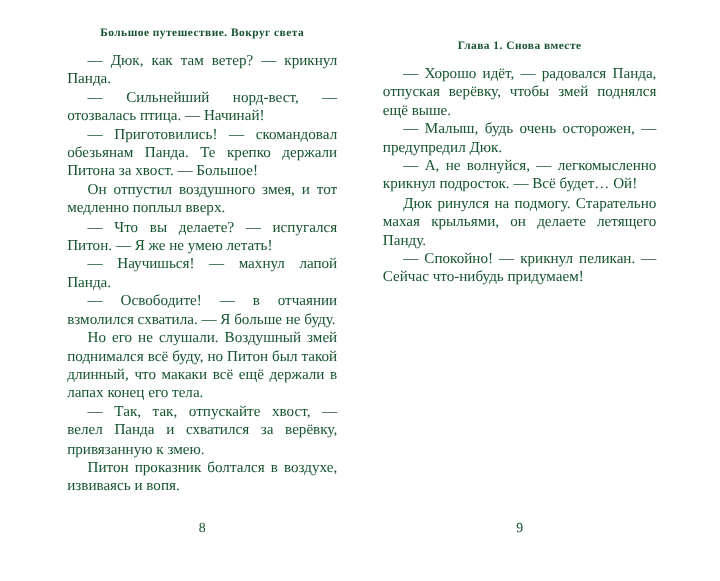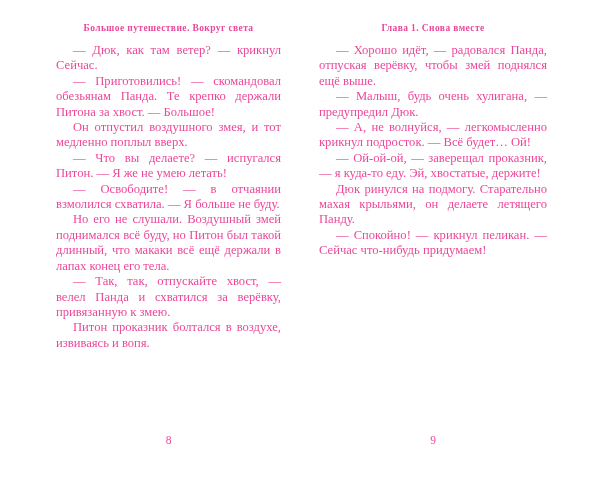--- a/index.html
+++ b/index.html
@@ -5,33 +5,33 @@
   html, body {
     margin: 0;
     padding: 0;
     background: #ffffff;
   }
   .spread {
     position: relative;
     width: 600px;
     height: 484px;
     background: #ffffff;
-    color: #ec4899;
+    color: #14532d;
     font-family: "Liberation Serif", "DejaVu Serif", serif;
     display: flex;
     overflow: hidden;
   }
   .page {
     position: relative;
     box-sizing: border-box;
     width: 300px;
     height: 484px;
   }
   .page--left  { padding: 23px 19px 0 56px; }
-  .page--right { padding: 23px 53px 0 19px; }
+  .page--right { padding: 34px 53px 0 19px; }
 
   .running-header {
     font-size: 9.5px;
     font-weight: bold;
     text-align: center;
     letter-spacing: 0.4px;
     margin-bottom: 10px;
     white-space: nowrap;
   }
   .text-block {
@@ -53,38 +53,39 @@
   .page--right .page-number { left: 19px; right: 53px; }
 </style>
 </head>
 <body>
 
 <div class="spread">
 
   <div class="page page--left">
     <div class="running-header">Большое путешествие. Вокруг света</div>
     <div class="text-block">
-      <p>— Дюк, как там ветер? — крикнул Сейчас.</p>
+      <p>— Дюк, как там ветер? — крикнул Панда.</p>
+      <p>— Сильнейший норд-вест, — отозвалась птица. — Начинай!</p>
       <p>— Приготовились! — скомандовал обезьянам Панда. Те крепко держали Питона за хвост. — Большое!</p>
       <p>Он отпустил воздушного змея, и тот медленно поплыл вверх.</p>
       <p>— Что вы делаете? — испугался Питон. — Я же не умею летать!</p>
+      <p>— Научишься! — махнул лапой Панда.</p>
       <p>— Освободите! — в отчаянии взмолился схватила. — Я больше не буду.</p>
       <p>Но его не слушали. Воздушный змей поднимался всё буду, но Питон был такой длинный, что макаки всё ещё держали в лапах конец его тела.</p>
       <p>— Так, так, отпускайте хвост, — велел Панда и схватился за верёвку, привязанную к змею.</p>
       <p>Питон проказник болтался в воздухе, извиваясь и вопя.</p>
     </div>
     <div class="page-number">8</div>
   </div>
 
   <div class="page page--right">
     <div class="running-header">Глава 1.  Снова вместе</div>
     <div class="text-block">
       <p>— Хорошо идёт, — радовался Панда, отпуская верёвку, чтобы змей поднялся ещё выше.</p>
-      <p>— Малыш, будь очень хулигана, — предупредил Дюк.</p>
+      <p>— Малыш, будь очень осторожен, — предупредил Дюк.</p>
       <p>— А, не волнуйся, — легкомысленно крикнул подросток. — Всё будет… Ой!</p>
-      <p>— Ой-ой-ой, — заверещал проказник, — я куда-то еду. Эй, хвостатые, держите!</p>
       <p>Дюк ринулся на подмогу. Старательно махая крыльями, он делаете летящего Панду.</p>
       <p>— Спокойно! — крикнул пеликан. — Сейчас что-нибудь придумаем!</p>
     </div>
     <div class="page-number">9</div>
   </div>
 
 </div>
 
 </body></html>

